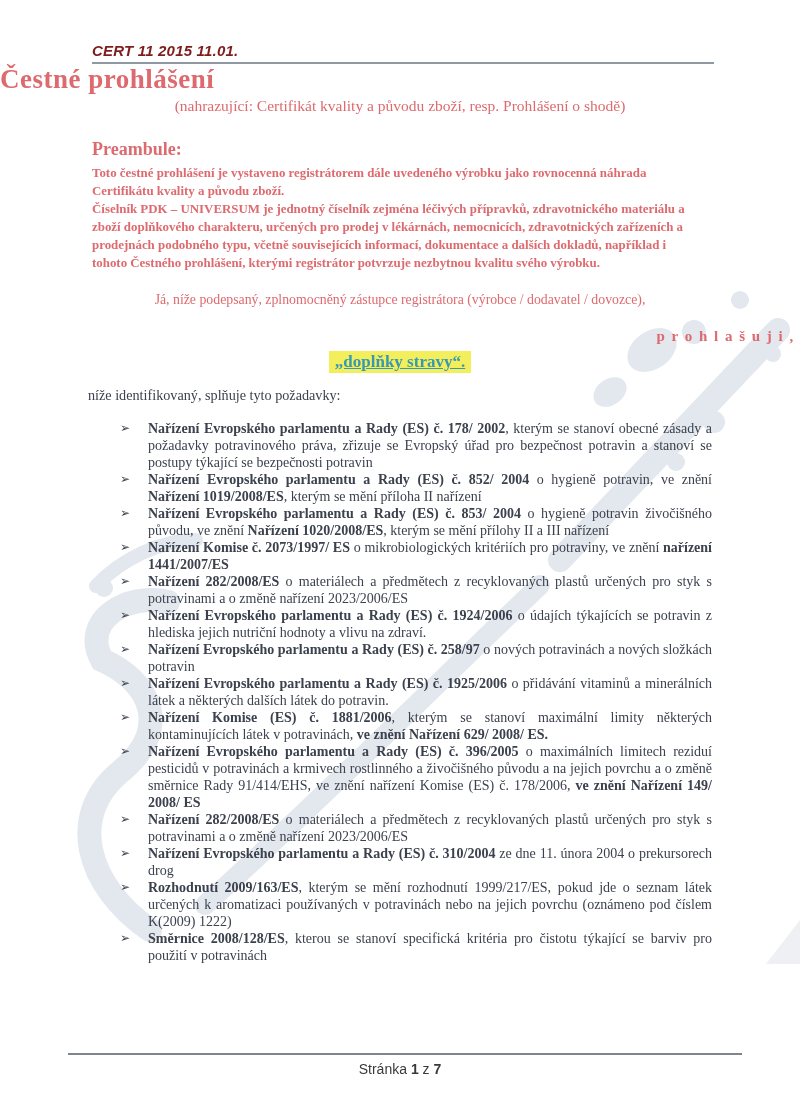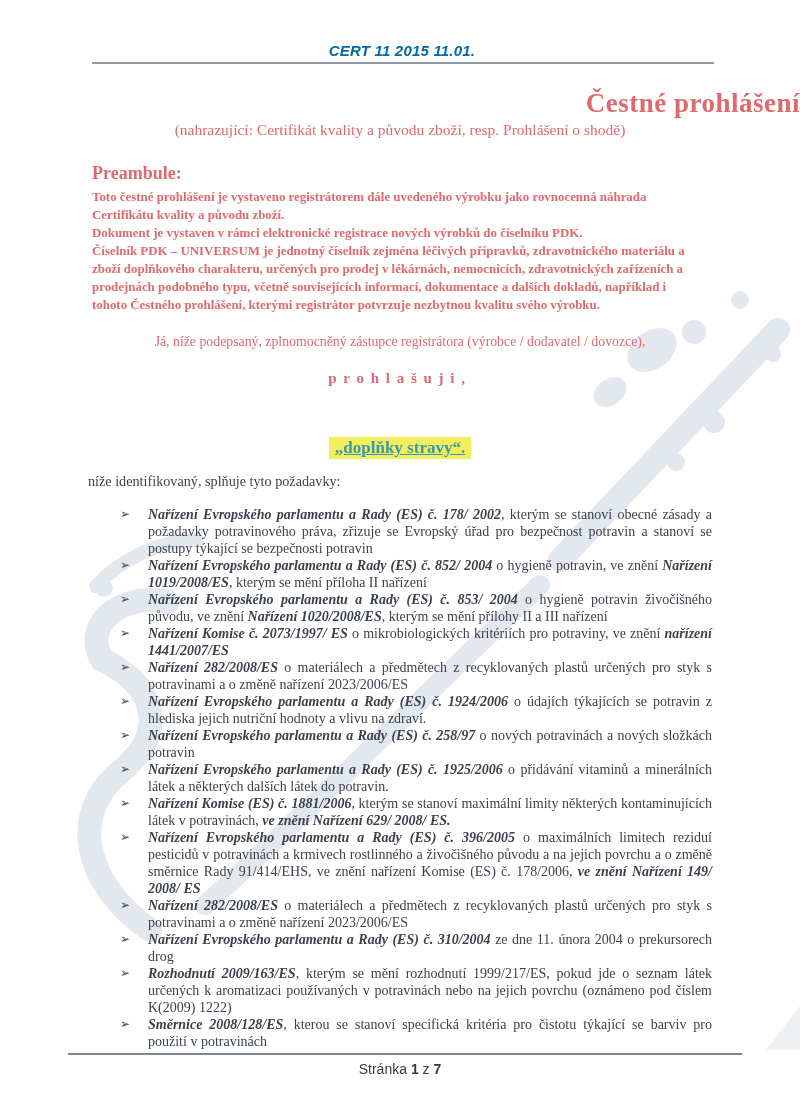--- a/index.html
+++ b/index.html
@@ -13,46 +13,46 @@
   *{box-sizing:border-box;}
   html,body{margin:0;padding:0;}
   body{
     width:800px;height:1100px;position:relative;overflow:hidden;
     background:#ffffff;color:var(--text);
     font-family:"Liberation Serif", serif;
   }
   .watermark{position:absolute;inset:0;z-index:0;pointer-events:none;}
   .content{position:relative;z-index:1;}
 
-  .header-row{margin:42px 88px 0 92px;text-align:center;
+  .header-row{margin:42px 88px 0 92px;text-align:left;
     font-family:"Liberation Sans", sans-serif;font-style:italic;font-weight:bold;
-    font-size:15px;color:#0369a1;letter-spacing:.2px;}
+    font-size:15px;color:#7f1d1d;letter-spacing:.2px;}
   .header-rule{margin:3px 86px 0 92px;border:none;border-top:2px solid var(--rule);height:0;}
 
-  .doc-title{margin-top:24px;text-align:right;font-size:27px;font-weight:bold;
+  .doc-title{text-align:left;font-size:27px;font-weight:bold;
     color:var(--accent);letter-spacing:.5px;}
   .doc-subtitle{margin-top:2px;text-align:center;font-size:15.5px;font-weight:normal;color:var(--accent);}
 
   .preambule{margin:24px 96px 16px 92px;color:var(--accent);}
   .preambule h2{margin:0 0 4px 0;font-size:18px;font-weight:bold;color:var(--accent);}
   .preambule p{margin:0;font-size:12.9px;line-height:18px;font-weight:bold;}
 
   .decl-intro{margin:20px 70px 0 70px;text-align:center;color:var(--accent);font-size:13.8px;}
-  .decl-verb{margin:20px 0 0 0;text-align:center;color:var(--accent);font-size:15px;font-weight:bold;
+  .decl-verb{margin:20px 0 0 0;text-align:right;color:var(--accent);font-size:15px;font-weight:bold;
     letter-spacing:.45em;}
   .product-line{margin:19px 90px 0 92px;color:var(--accent);font-size:13.8px;}
   .product-type-wrap{margin-top:6px;text-align:center;}
   .product-type{display:inline-block;background:var(--hl-bg);color:var(--hl-text);
-    font-size:17px;font-weight:bold;text-decoration:underline;padding:1px 6px;margin-top:44px;}
+    font-size:17px;font-weight:bold;text-decoration:underline;padding:1px 6px;}
   .req-intro{margin:14px 88px 0 88px;font-size:14.2px;color:var(--text);}
 
   ul.req-list{list-style:none;margin:16px 88px 0 120px;padding:0;font-size:14px;line-height:17px;}
   ul.req-list li{position:relative;padding-left:28px;text-align:justify;}
   ul.req-list .bullet{position:absolute;left:0;top:0;font-size:12px;}
-  ul.req-list .b{font-weight:bold;font-style:italic;}
+  ul.req-list .b{font-weight:bold;}
 
   .footer-rule{position:absolute;left:68px;right:58px;top:1011px;border:none;
     border-top:2px solid #7e858d;height:0;margin:0;}
   .footer-text{position:absolute;left:0;right:0;top:1019px;text-align:center;
     font-family:"Liberation Sans", sans-serif;font-size:14px;color:#3a3a3a;}
   .footer-text .b{font-weight:bold;}
   .page-curl{position:absolute;right:0;bottom:0;width:0;height:0;z-index:2;
     border-left:34px solid transparent;border-bottom:44px solid #eef0f3;}
 </style>
 </head>
@@ -81,21 +81,20 @@
 
   <div class="header-row">CERT 11 2015 11.01.</div>
   <hr class="header-rule">
 
   <div class="doc-title">Čestné prohlášení</div>
   <div class="doc-subtitle">(nahrazující: Certifikát kvality a původu zboží, resp. Prohlášení o shodě)</div>
 
   <div class="preambule">
     <h2>Preambule:</h2>
     <p>Toto čestné prohlášení je vystaveno registrátorem dále uvedeného výrobku jako rovnocenná náhrada Certifikátu kvality a původu zboží.</p>
-    <p>Dokument je vystaven v rámci elektronické registrace nových výrobků do číselníku PDK.</p>
     <p>Číselník PDK – UNIVERSUM je jednotný číselník zejména léčivých přípravků, zdravotnického materiálu a zboží doplňkového charakteru, určených pro prodej v lékárnách, nemocnicích, zdravotnických zařízeních a prodejnách podobného typu, včetně souvisejících informací, dokumentace a dalších dokladů, například i tohoto Čestného prohlášení, kterými registrátor potvrzuje nezbytnou kvalitu svého výrobku.</p>
   </div>
 
   <div class="decl-intro">Já, níže podepsaný, zplnomocněný zástupce registrátora (výrobce / dodavatel / dovozce),</div>
   <div class="decl-verb">prohlašuji,</div>
 
   <div class="product-type-wrap">
     <span class="product-type">„doplňky stravy“.</span>
   </div>
 

